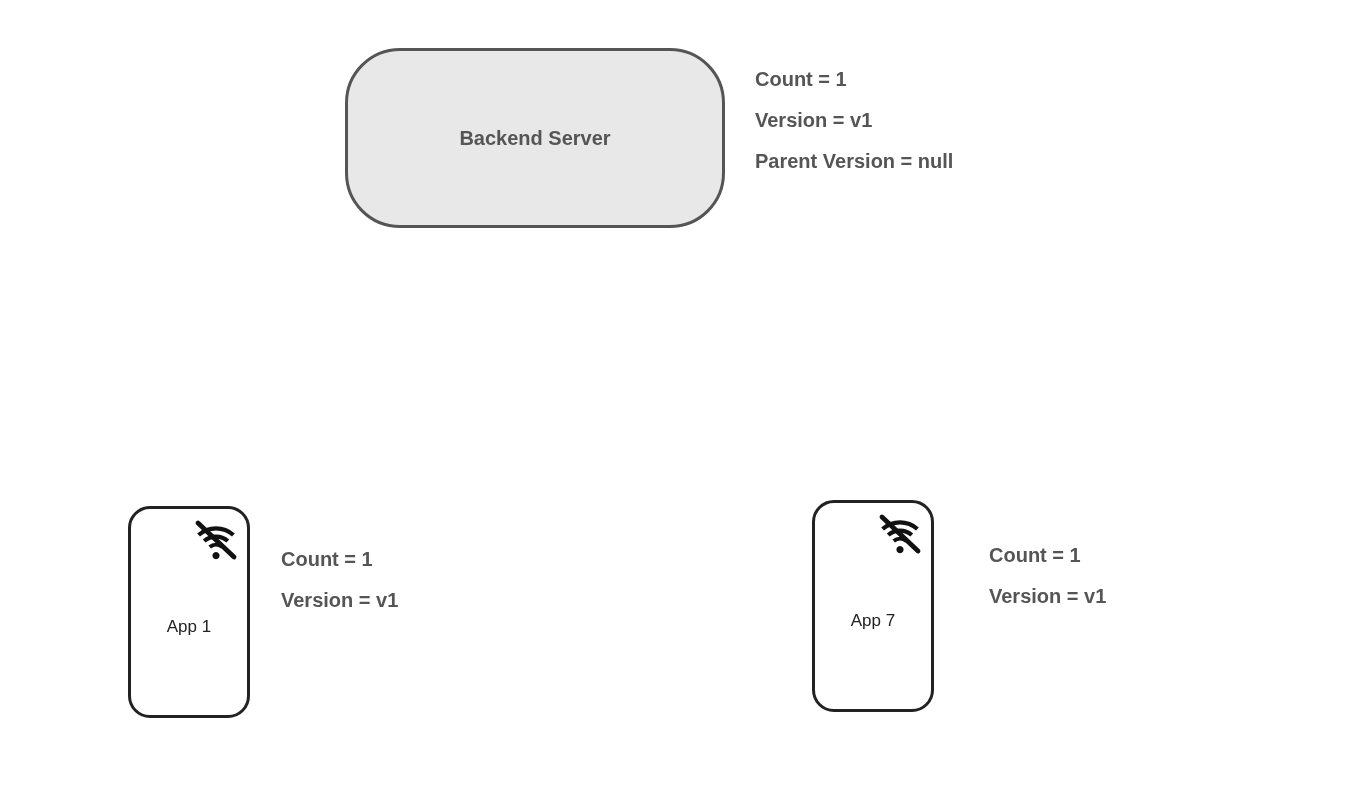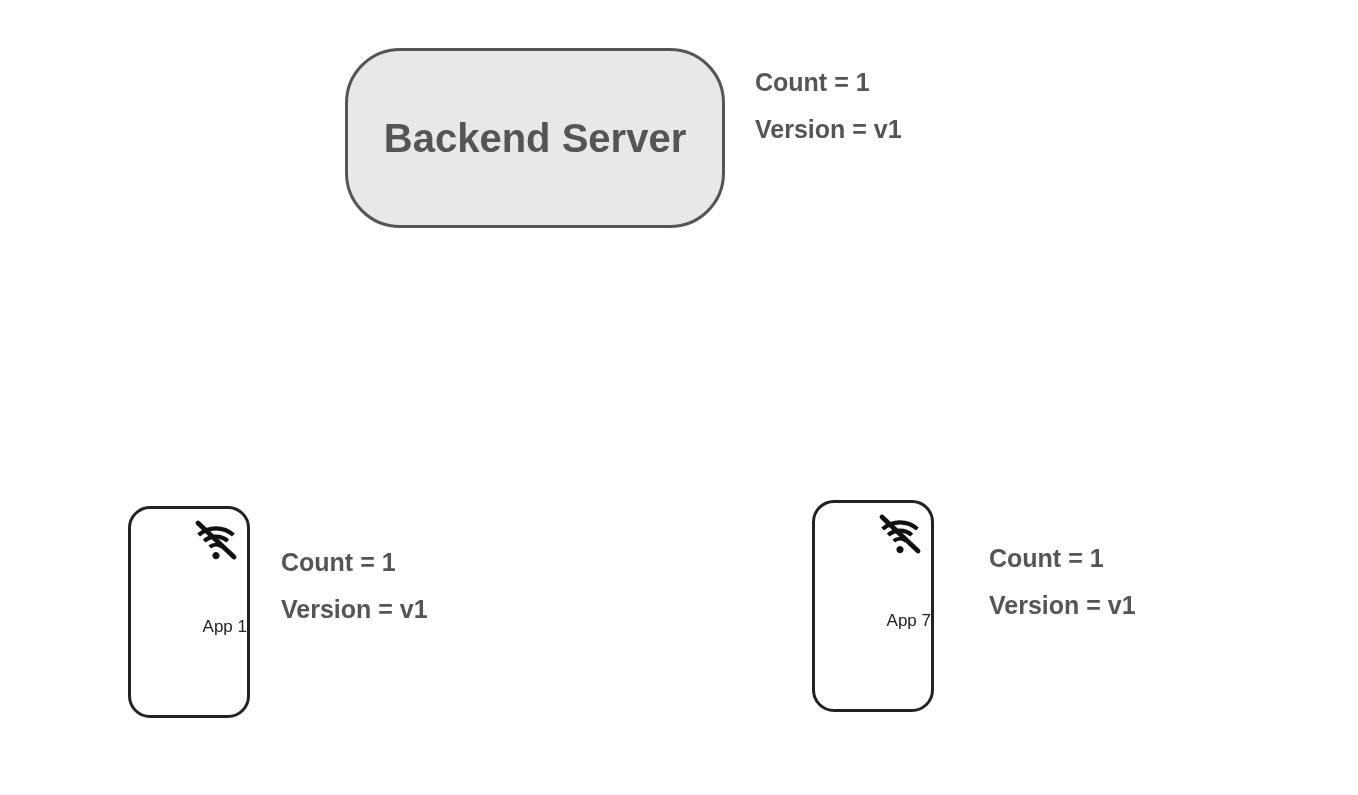--- a/index.html
+++ b/index.html
@@ -21,34 +21,34 @@
       width: 380px;
       height: 180px;
       background: #e8e8e8;
       border: 3px solid #555555;
       border-radius: 55px;
       display: flex;
       align-items: center;
       justify-content: center;
     }
     .server-label {
-      font-size: 40px;
+      font-size: 20px;
       font-weight: bold;
       color: #555555;
     }
     .server-props {
       position: absolute;
       left: 755px;
       top: 68px;
       display: flex;
       flex-direction: column;
       gap: 18px;
     }
     .prop-line {
-      font-size: 25px;
+      font-size: 20px;
       font-weight: bold;
       color: #555555;
     }
     .phone {
       position: absolute;
       width: 122px;
       height: 212px;
       background: #ffffff;
       border: 3px solid #222222;
       border-radius: 22px;
@@ -66,21 +66,21 @@
     .wifi-icon {
       position: absolute;
       top: 6px;
       right: 2px;
       width: 58px;
       height: 48px;
     }
     .app-label {
       position: absolute;
       width: 100%;
-      text-align: right;
+      text-align: center;
       top: 108px;
       font-size: 17px;
       color: #222222;
     }
     .client-props {
       position: absolute;
       display: flex;
       flex-direction: column;
       gap: 18px;
     }
@@ -96,20 +96,21 @@
 </head>
 <body>
 
 <div class="server-box">
   <span class="server-label">Backend Server</span>
 </div>
 
 <div class="server-props">
   <div class="prop-line">Count = 1</div>
   <div class="prop-line">Version = v1</div>
+  <div class="prop-line">Parent Version = null</div>
 </div>
 
 <div class="phone phone-1">
   <svg class="wifi-icon" viewBox="0 0 24 24">
     <g fill="#111111">
       <path d="M12 18.5 a1.8 1.8 0 1 0 0.001 0 Z"></path>
       <path d="M8.2 15.2 a6 6 0 0 1 7.6 0 l-1.3 1.5 a4 4 0 0 0 -5 0 Z"></path>
       <path d="M5.4 12.2 a10 10 0 0 1 13.2 0 l-1.4 1.6 a8 8 0 0 0 -10.4 0 Z"></path>
       <path d="M2.6 9.2 a14 14 0 0 1 18.8 0 l-1.4 1.6 a12 12 0 0 0 -16 0 Z"></path>
     </g>

